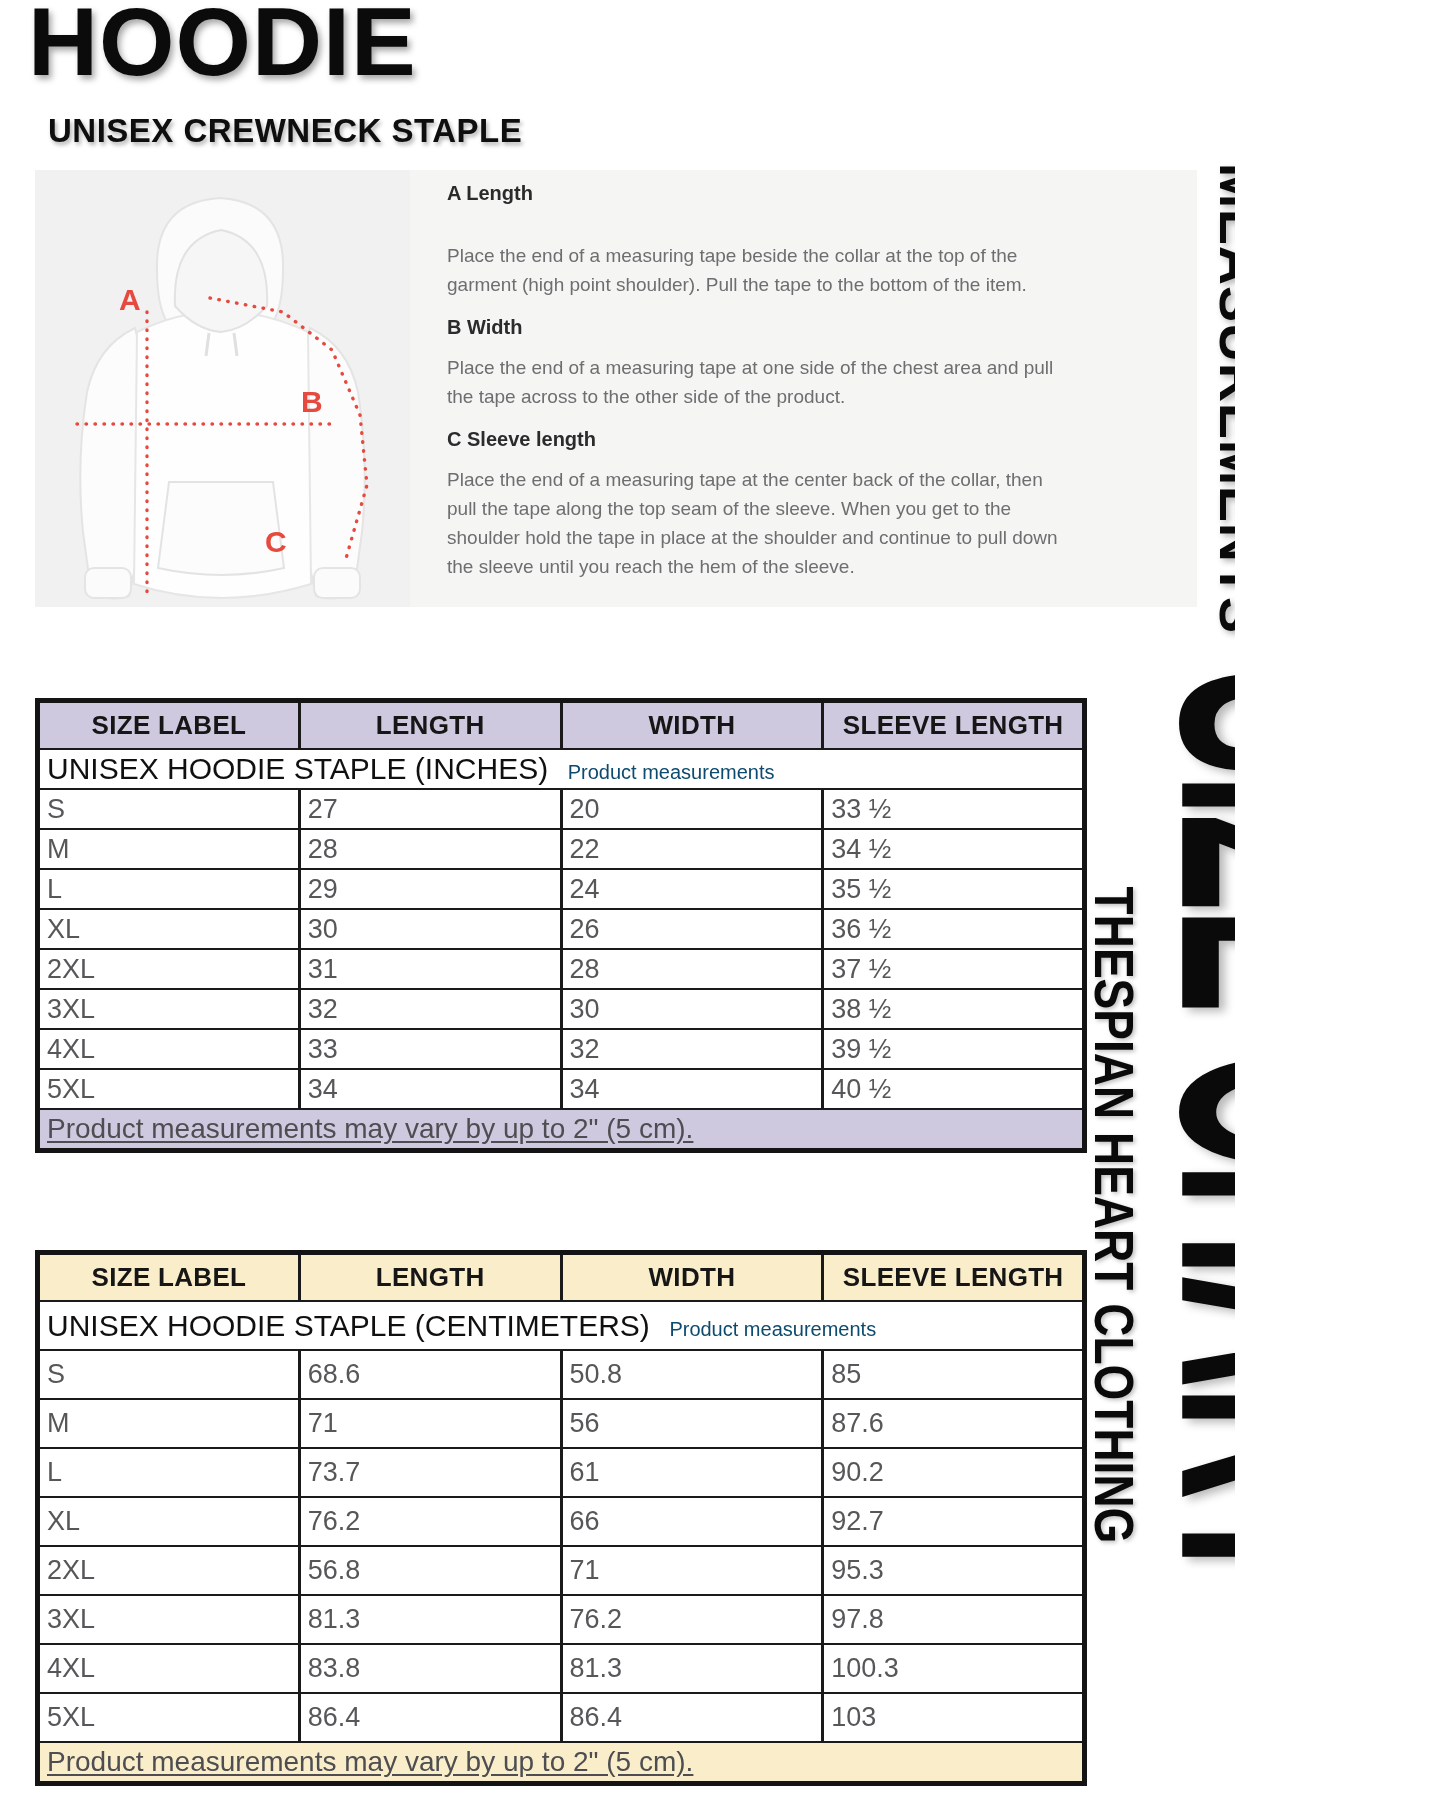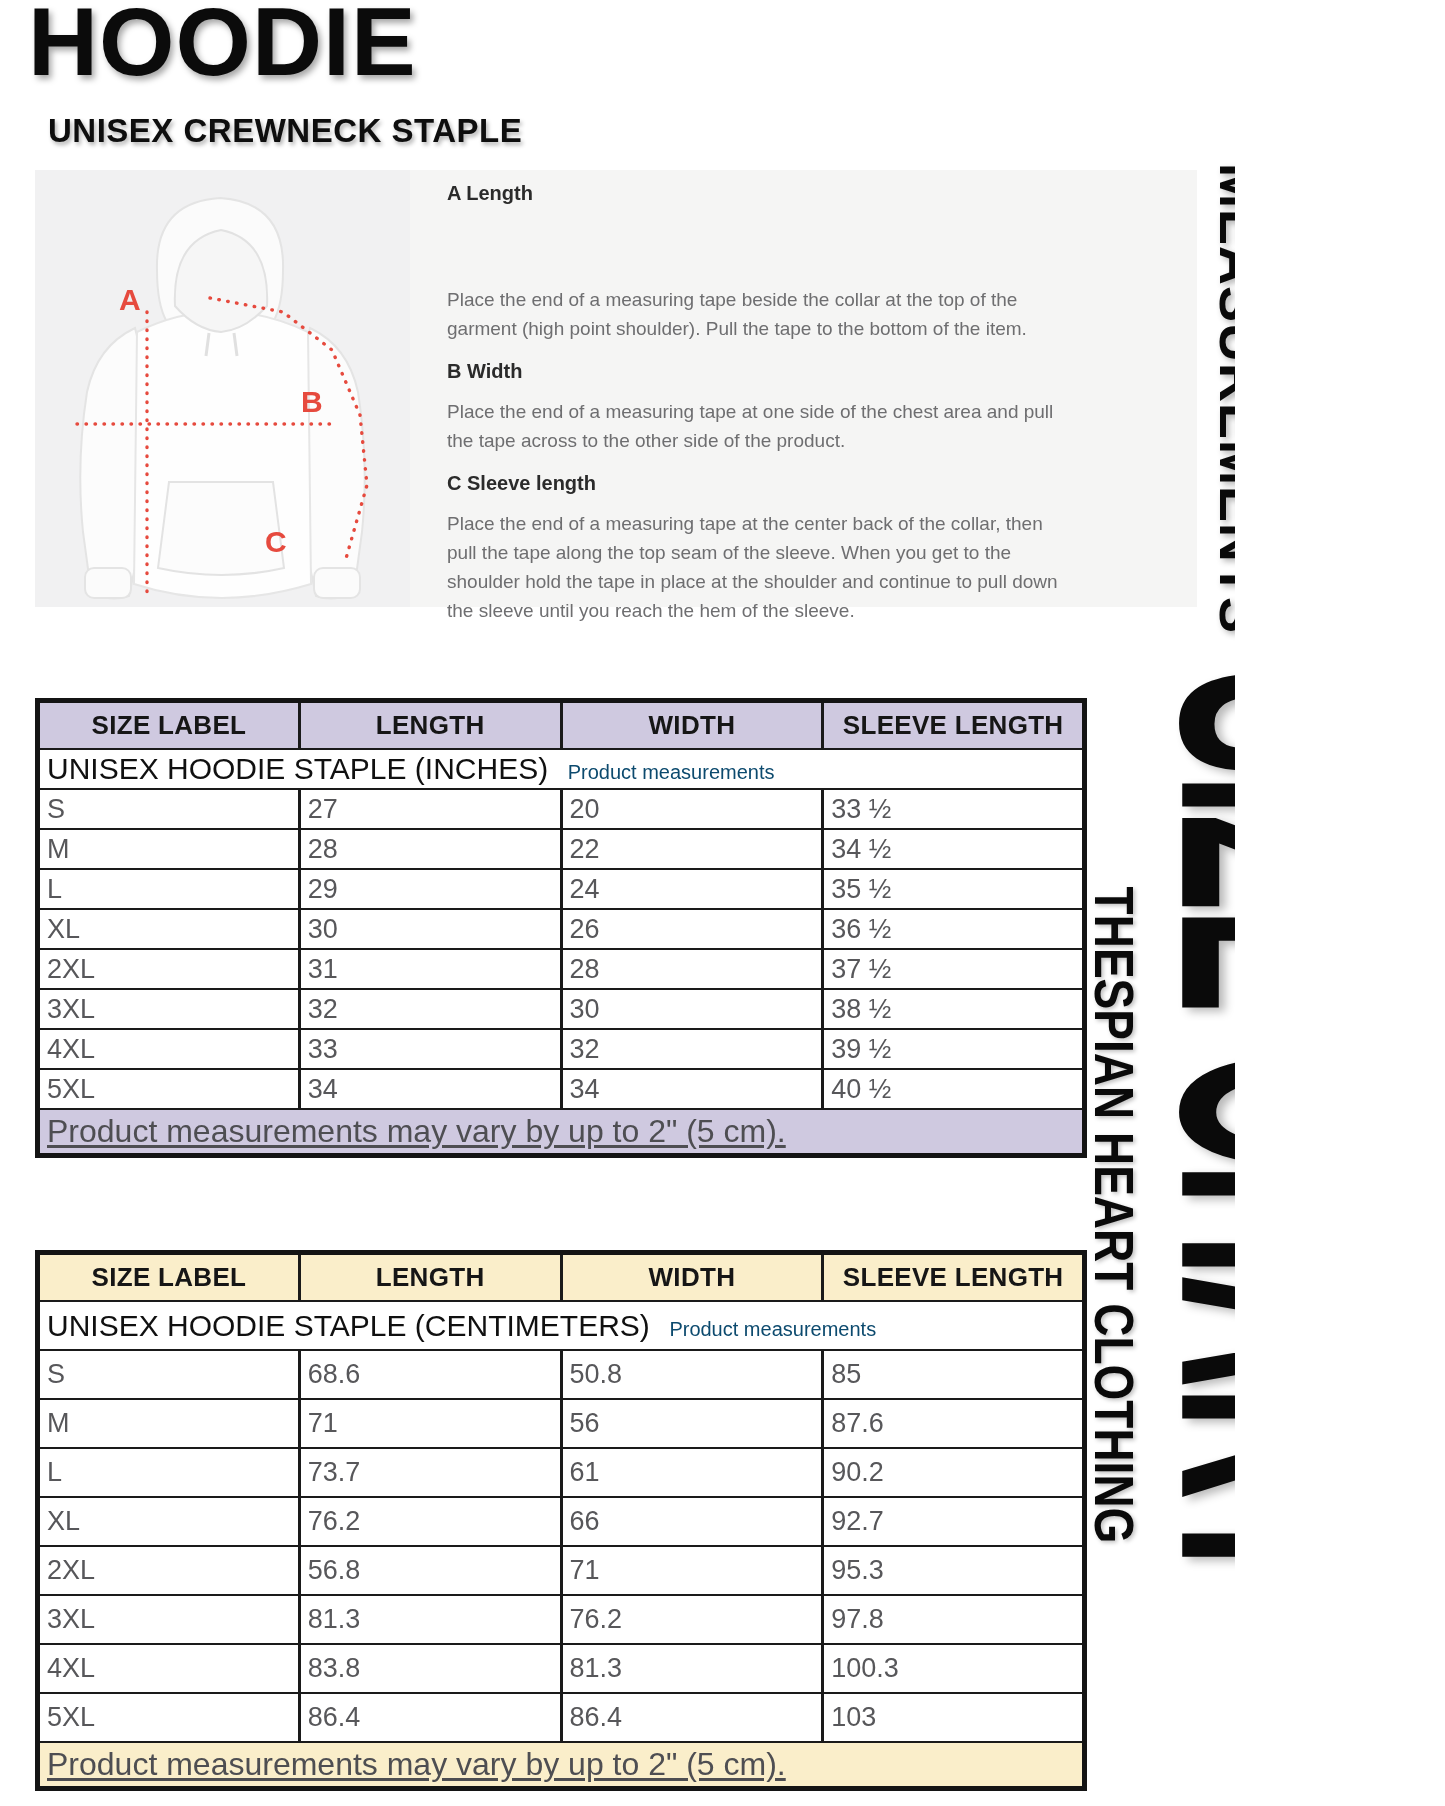--- a/index.html
+++ b/index.html
@@ -23,21 +23,21 @@
   
   .guide-panel{
     position:absolute;left:35px;top:170px;width:1162px;height:437px;background:#f5f5f4;
   }
   .hoodie-fig{position:absolute;left:0;top:0;width:375px;height:437px;}
   .guide-text{position:absolute;left:412px;top:0;width:615px;}
   .g-h{font-size:20px;font-weight:700;color:#2b2b2b;margin:0;}
   .g-h-a{margin-top:12px;}
   .g-h-b,.g-h-c{margin-top:17px;}
   .g-p{font-size:19px;line-height:29px;color:#6e6e70;margin:14px 0 0;}
-  .g-p-a{margin-top:80px;}
+  .g-p-a{margin-top:36px;}
   
   .vert{position:absolute;white-space:nowrap;color:#0a0a0a;}
   .pm-vert{
     left:1040px;top:332px;width:450px;height:112px;transform:rotate(90deg);
     text-align:center;font-size:54px;line-height:55px;font-weight:800;letter-spacing:1px;
     text-shadow:3px -3px 6px rgba(0,0,0,.3);
   }
   .brand-vert{
     left:754px;top:1190px;width:720px;height:50px;transform:rotate(90deg) scaleY(1.2);
     text-align:center;font-size:46px;line-height:50px;font-weight:800;
@@ -57,21 +57,21 @@
   .t-title td{padding:4px 6px;background:#fff;}
   .t-title .big{font-size:30px;color:#101010;}
   .t-title .small{font-size:20px;color:#0c4a6e;margin-left:12px;}
   table.size th{
     text-align:center;font-size:26px;font-weight:700;color:#161616;padding:7px 7px;letter-spacing:.3px;
   }
   table.size tbody td{font-size:27px;color:#57575a;padding:1px 7px;}
   .inches tbody tr{height:40px;}
   .cm tbody tr{height:49px;}
   table.size tfoot td{
-    font-size:32px;color:#4e4e52;padding:3px 7px;
+    font-size:28px;color:#4e4e52;padding:3px 7px;
     text-decoration:underline;text-underline-offset:3px;
   }
   .inches{top:698px;}
   .inches th,.inches tfoot td{background:var(--lavender,#cfc9e0);}
   .cm{top:1250px;}
   .cm th,.cm tfoot td{background:var(--cream,#faeeca);}
 </style>
 </head>
 <body>
 

